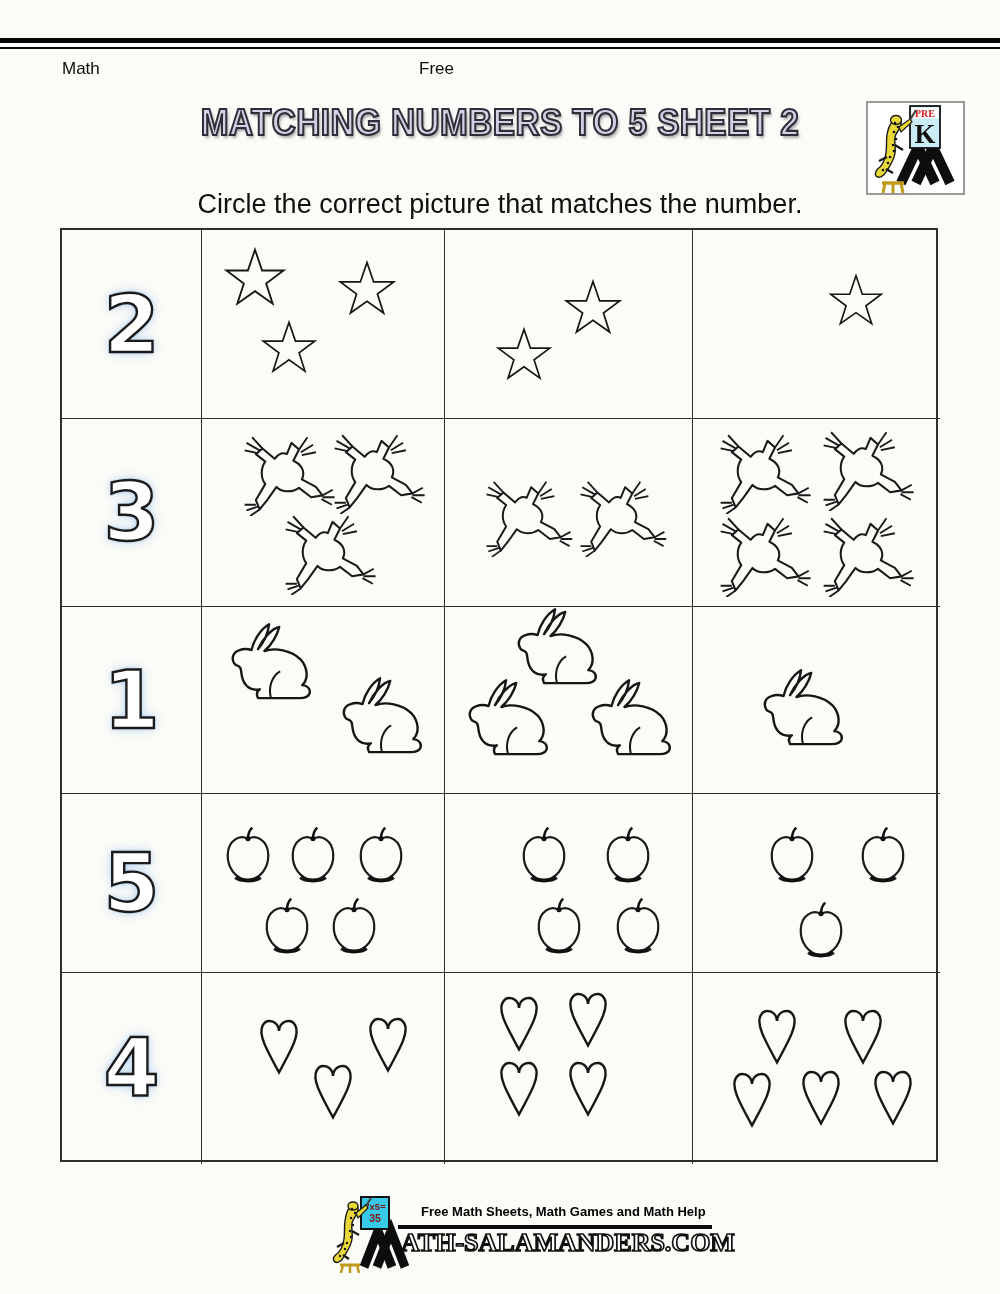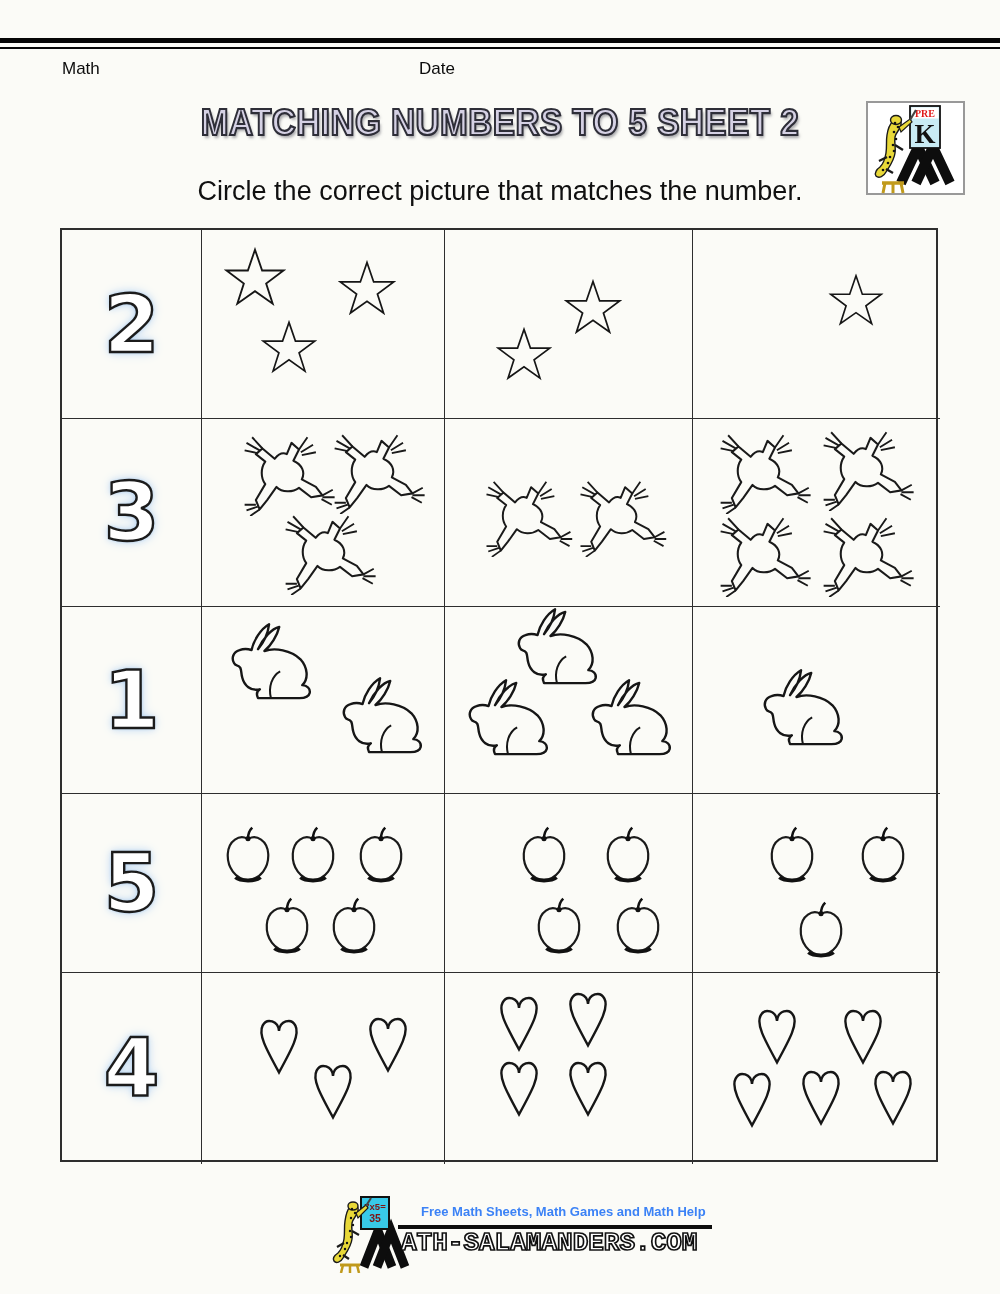--- a/index.html
+++ b/index.html
@@ -17,21 +17,21 @@
   .date-label { left:419px; }
   .page-title {
     position:absolute; top:102px; left:0; width:1000px; text-align:center;
     font-size:37px; font-weight:bold; letter-spacing:0.5px;
     color:#d5d1e4; -webkit-text-stroke:2.2px #2e2e38;
     text-shadow:2px 3px 3px rgba(100,100,110,0.55);
     transform:scaleX(0.9); transform-origin:center;
     white-space:nowrap;
   }
   .instruction {
-    position:absolute; top:176px; left:0; width:1000px; text-align:center;
+    position:absolute; top:189px; left:0; width:1000px; text-align:center;
     font-size:27px; color:#101010;
   }
   .grid {
     position:absolute; left:60px; top:228px; width:878px; height:934px;
     display:grid; grid-template-columns:140px 243px 248px 247px;
     grid-template-rows:189px 188px 187px 179px 191px;
     border:2px solid #2e2e2e;
   }
   .cell { position:relative; border-right:1.6px solid #2e2e2e; border-bottom:1.6px solid #2e2e2e; }
   .cell.last-col { border-right:none; }
@@ -40,35 +40,35 @@
     display:flex; align-items:center; justify-content:center;
     font-family:"DejaVu Sans",sans-serif; font-size:80px; font-weight:bold;
     color:#ffffff; -webkit-text-stroke:2.4px #1b1b1b;
     text-shadow:0 0 3px #8fb6e2, 0 0 7px #b5d2ef, 0 0 13px #cfe2f6;
   }
   .icon { position:absolute; transform:translate(-50%,-50%); }
   .icon svg { display:block; }
   .logo-box { position:absolute; left:866px; top:57px;margin-top:44px; }
   .footer { position:absolute; left:330px; top:1195px; width:430px; height:92px; }
   .f-logo { position:absolute; left:0; top:0; }
-  .f-tagline { position:absolute; left:91px; top:9px; font-size:13px; font-weight:bold; color:#3b82f6; white-space:nowrap; }
+  .f-tagline { position:absolute; left:91px; top:9px; font-size:13px; font-weight:bold; color:#000000; white-space:nowrap; }
   .f-line { position:absolute; left:68px; top:30px; width:314px; height:3.5px; background:#0d0d0d; }
   .f-site {
     position:absolute; left:71px; top:33px; font-size:26px; font-weight:bold;
-    font-family:Liberation Mono, monospace; color:#ffffff;
+    font-family:Liberation Serif, serif; color:#ffffff;
     -webkit-text-stroke:1.7px #101010; white-space:nowrap;
   }
 </style>
 </head>
 <body>
 
 <div class="topline"></div>
 
 <div class="field-label name-label">Math</div>
-<div class="field-label date-label">Date</div>
+<div class="field-label date-label">Free</div>
 
 <div class="logo-box">
   <svg width="99" height="94" viewBox="0 0 99 94">
     <rect x="1" y="1" width="97" height="92" fill="#ffffff" stroke="#999999" stroke-width="2"></rect>
     <g>
       <path d="M35 82 L52 46 L69 82" stroke="#0d0d0d" stroke-width="10" fill="none"></path>
       <path d="M50 82 L67 46 L84 82" stroke="#0d0d0d" stroke-width="10" fill="none"></path>
     </g>
     <g>
       <rect x="44" y="5" width="30" height="42" fill="#c9ecf5" stroke="#111111" stroke-width="1.8"></rect>

